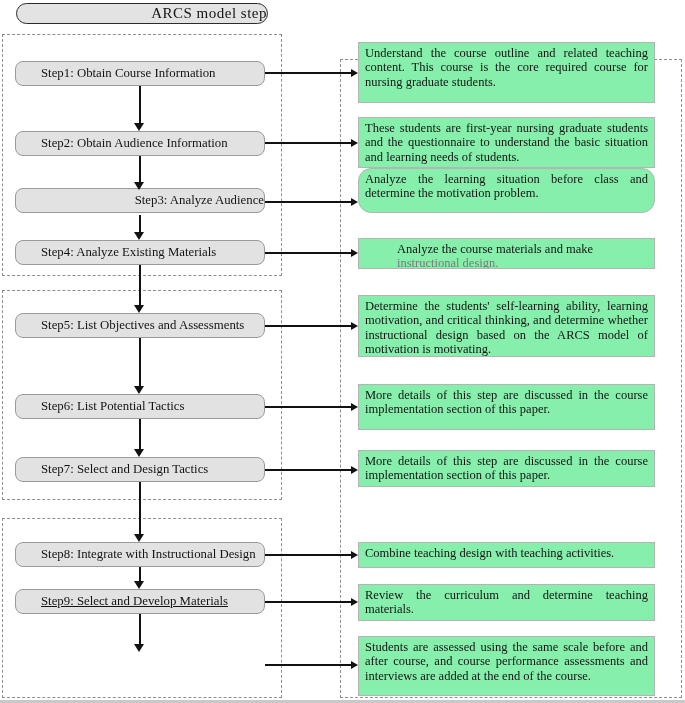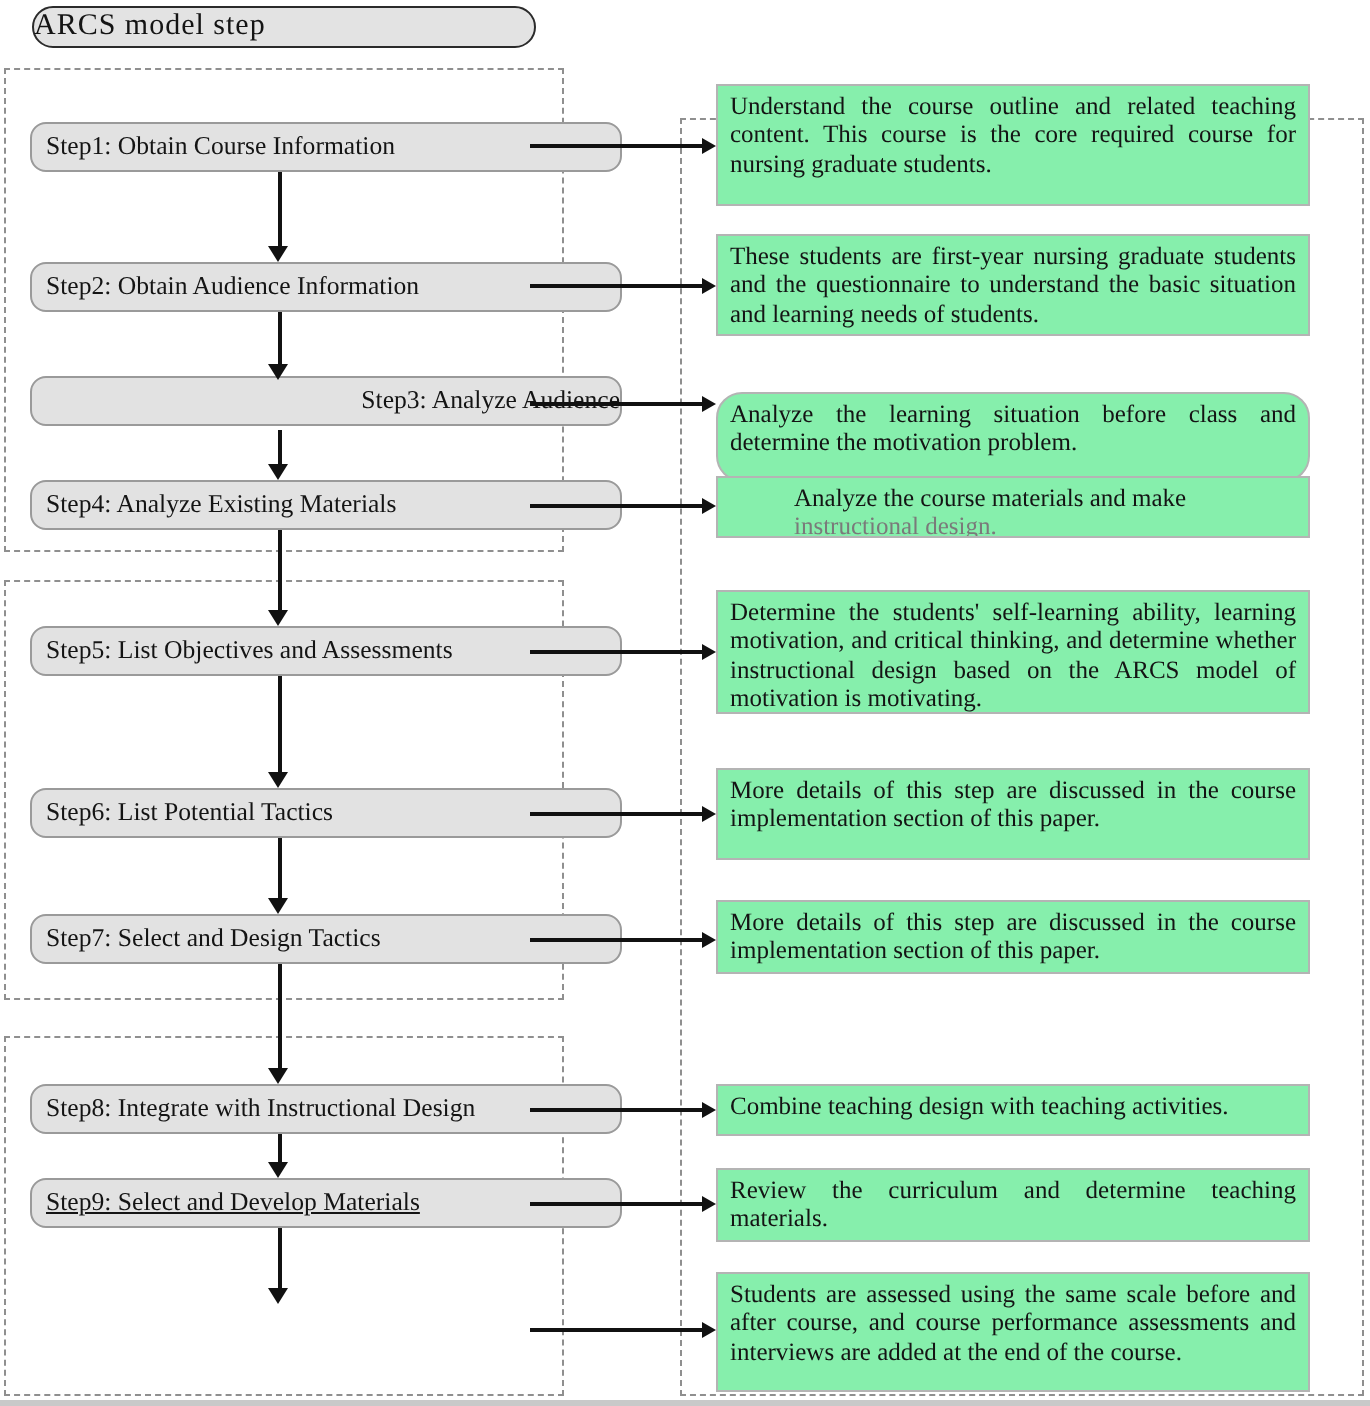--- a/index.html
+++ b/index.html
@@ -11,43 +11,43 @@
     color:#141414;
     overflow:hidden;
   }
   
   .pill{
     position:absolute;
     box-sizing:border-box;
     background:#e3e3e3;
     border:1.4px solid #2b2b2b;
     border-radius:14px;
-    display:flex;align-items:center;justify-content:flex-start;
+    display:flex;align-items:center;justify-content:flex-end;
     white-space:nowrap;
   }
   #pill-left{left:16px;top:3px;width:252px;height:21px;font-size:15px;letter-spacing:.5px;}
   #pill-right{left:379px;top:2px;width:253px;height:25px;font-size:19px;letter-spacing:.5px;margin-top:44px;}
   
   .dashed{
     position:absolute;
     box-sizing:border-box;
     border:1.6px dashed #8f8f8f;
     background:transparent;
   }
   
   .step{
     position:absolute;
-    left:15px;width:296px;height:25px;
+    left:15px;width:250px;height:25px;
     box-sizing:border-box;
     background:#e2e2e2;
     border:1px solid #9a9a9a;
     border-radius:8px;
     font-size:12.8px;
     line-height:23px;
-    padding-left:7px;
+    padding-left:25px;
     white-space:nowrap;
     overflow:hidden;
   }
   
   .impl{
     position:absolute;
     left:358px;width:297px;
     box-sizing:border-box;
     background:#86efac;
     border:1px solid #b4b4b4;
@@ -101,21 +101,21 @@
   <div class="step" style="top:188px;text-align:right;"><span>Step3: Analyze Audience</span></div>
   <div class="step" style="top:240px;"><span>Step4: Analyze Existing Materials</span></div>
   <div class="step" style="top:313px;"><span>Step5: List Objectives and Assessments</span></div>
   <div class="step" style="top:394px;"><span>Step6: List Potential Tactics</span></div>
   <div class="step" style="top:457px;"><span>Step7: Select and Design Tactics</span></div>
   <div class="step" style="top:542px;"><span>Step8: Integrate with Instructional Design</span></div>
   <div class="step" style="top:589px;text-decoration:underline;"><span>Step9: Select and Develop Materials</span></div>
 
   <div class="impl" style="top:42px;height:61px;"><span class="main">Understand the course outline and related teaching content. This course is the core required course for nursing graduate students.</span></div>
   <div class="impl" style="top:117px;height:51px;"><span class="main">These students are first-year nursing graduate students and the questionnaire to understand the basic situation and learning needs of students.</span></div>
-  <div class="impl" style="top:196px;height:45px;border-radius:13px;"><span class="main">Analyze the learning situation before class and determine the motivation problem.</span></div>
+  <div class="impl" style="top:168px;height:45px;border-radius:13px;"><span class="main">Analyze the learning situation before class and determine the motivation problem.</span></div>
   <div class="impl no-justify" style="top:238px;height:31px;">
     <span class="main">Analyze the course materials and make</span>
     <span class="muted">instructional design.</span>
   </div>
   <div class="impl" style="top:295px;height:62px;"><span class="main">Determine the students' self-learning ability, learning motivation, and critical thinking, and determine whether instructional design based on the ARCS model of motivation is motivating.</span></div>
   <div class="impl" style="top:384px;height:46px;"><span class="main">More details of this step are discussed in the course implementation section of this paper.</span></div>
   <div class="impl" style="top:450px;height:37px;"><span class="main">More details of this step are discussed in the course implementation section of this paper.</span></div>
   <div class="impl" style="top:542px;height:26px;"><span class="main">Combine teaching design with teaching activities.</span></div>
   <div class="impl" style="top:584px;height:37px;"><span class="main">Review the curriculum and determine teaching materials.</span></div>
   <div class="impl" style="top:636px;height:60px;"><span class="main">Students are assessed using the same scale before and after course, and course performance assessments and interviews are added at the end of the course.</span></div>

